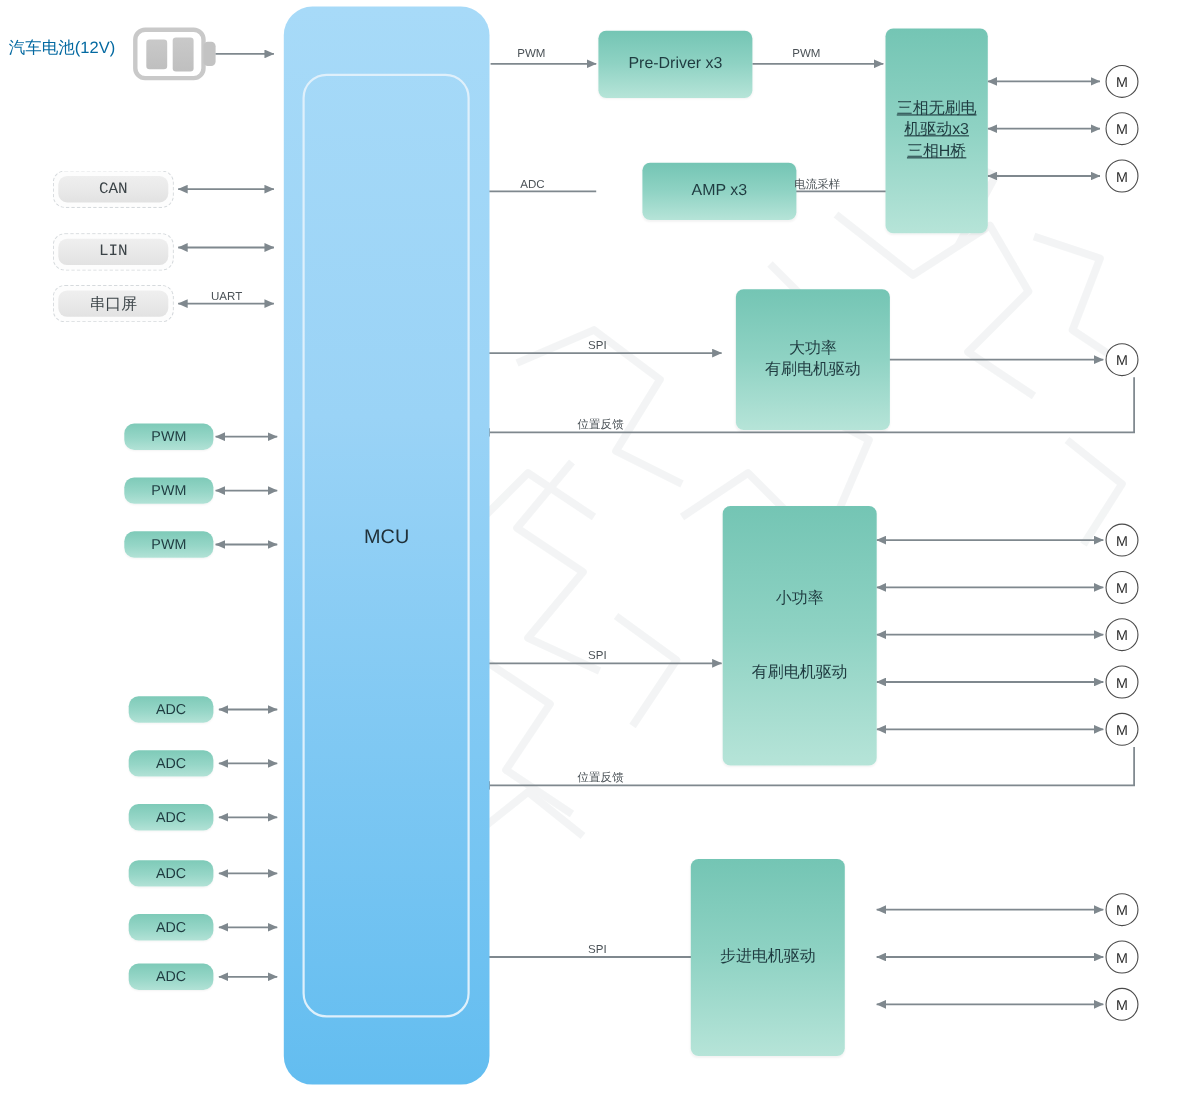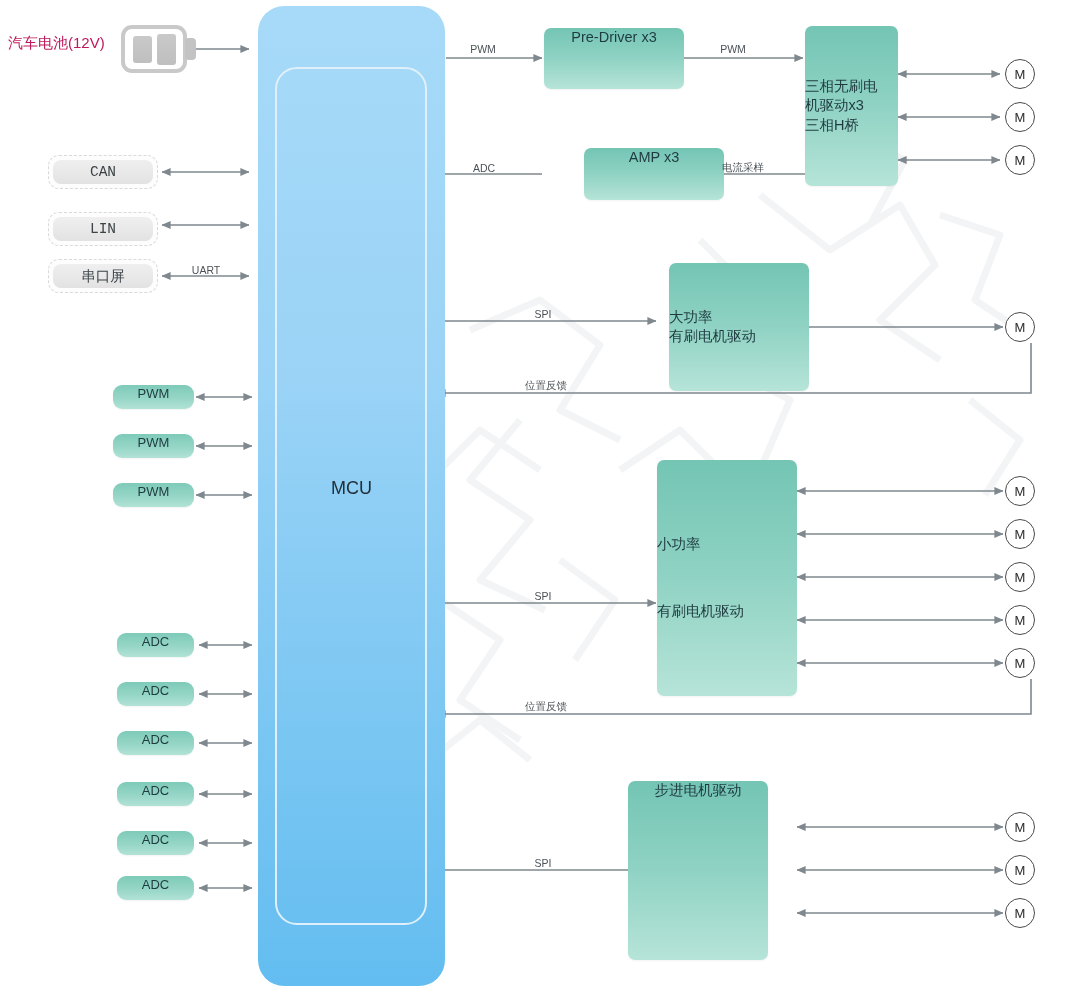--- a/index.html
+++ b/index.html
@@ -20,21 +20,21 @@
   #svg-layer {
     position: absolute;
     left: 0; top: 0;
     width: 1080px;
     height: 995px;
   }
   .node {
     position: absolute;
     box-sizing: border-box;
     display: flex;
-    align-items: flex-start;
+    align-items: center;
     justify-content: center;
     text-align: center;
     line-height: 1.32;
     color: #2a3b3f;
   }
   
   #mcu-block {
     left: 258px; top: 6px;
     width: 187px; height: 980px;
     border-radius: 26px;
@@ -88,21 +88,21 @@
     align-items: center;
     justify-content: center;
     color: #3b4347;
     font-size: 14.5px;
     box-sizing: border-box;
   }
   #battery-label {
     position: absolute;
     left: 8px; top: 34px;
     font-size: 15px;
-    color: #be185d;
+    color: #0369a1;
     white-space: nowrap;
   }
   
   .motor {
     position: absolute;
     width: 30px; height: 30px;
     border: 1.6px solid #4a4a4a;
     border-radius: 50%;
     background: #ffffff;
     box-sizing: border-box;
@@ -270,21 +270,21 @@
   </div>
 
   <div class="node teal" style="left:544px; top:28px; width:140px; height:61px;">
     <span>Pre-Driver x3</span>
   </div>
 
   <div class="node teal" style="left:544px; top:148px; width:140px; height:52px;margin-left:40px;">
     <span>AMP x3</span>
   </div>
 
-  <div class="node teal" style="left:805px; top:26px; width:93px; height:160px; flex-direction:column;">
+  <div class="node teal" style="left:805px; top:26px; width:93px; height:186px; flex-direction:column;text-decoration:underline;">
     <span>三相无刷电</span>
     <span>机驱动x3</span>
     <span>三相H桥</span>
   </div>
 
   <div class="node teal" style="left:657px; top:263px; width:140px; height:128px; flex-direction:column;margin-left:12px;">
     <span>大功率</span>
     <span>有刷电机驱动</span>
   </div>
 

